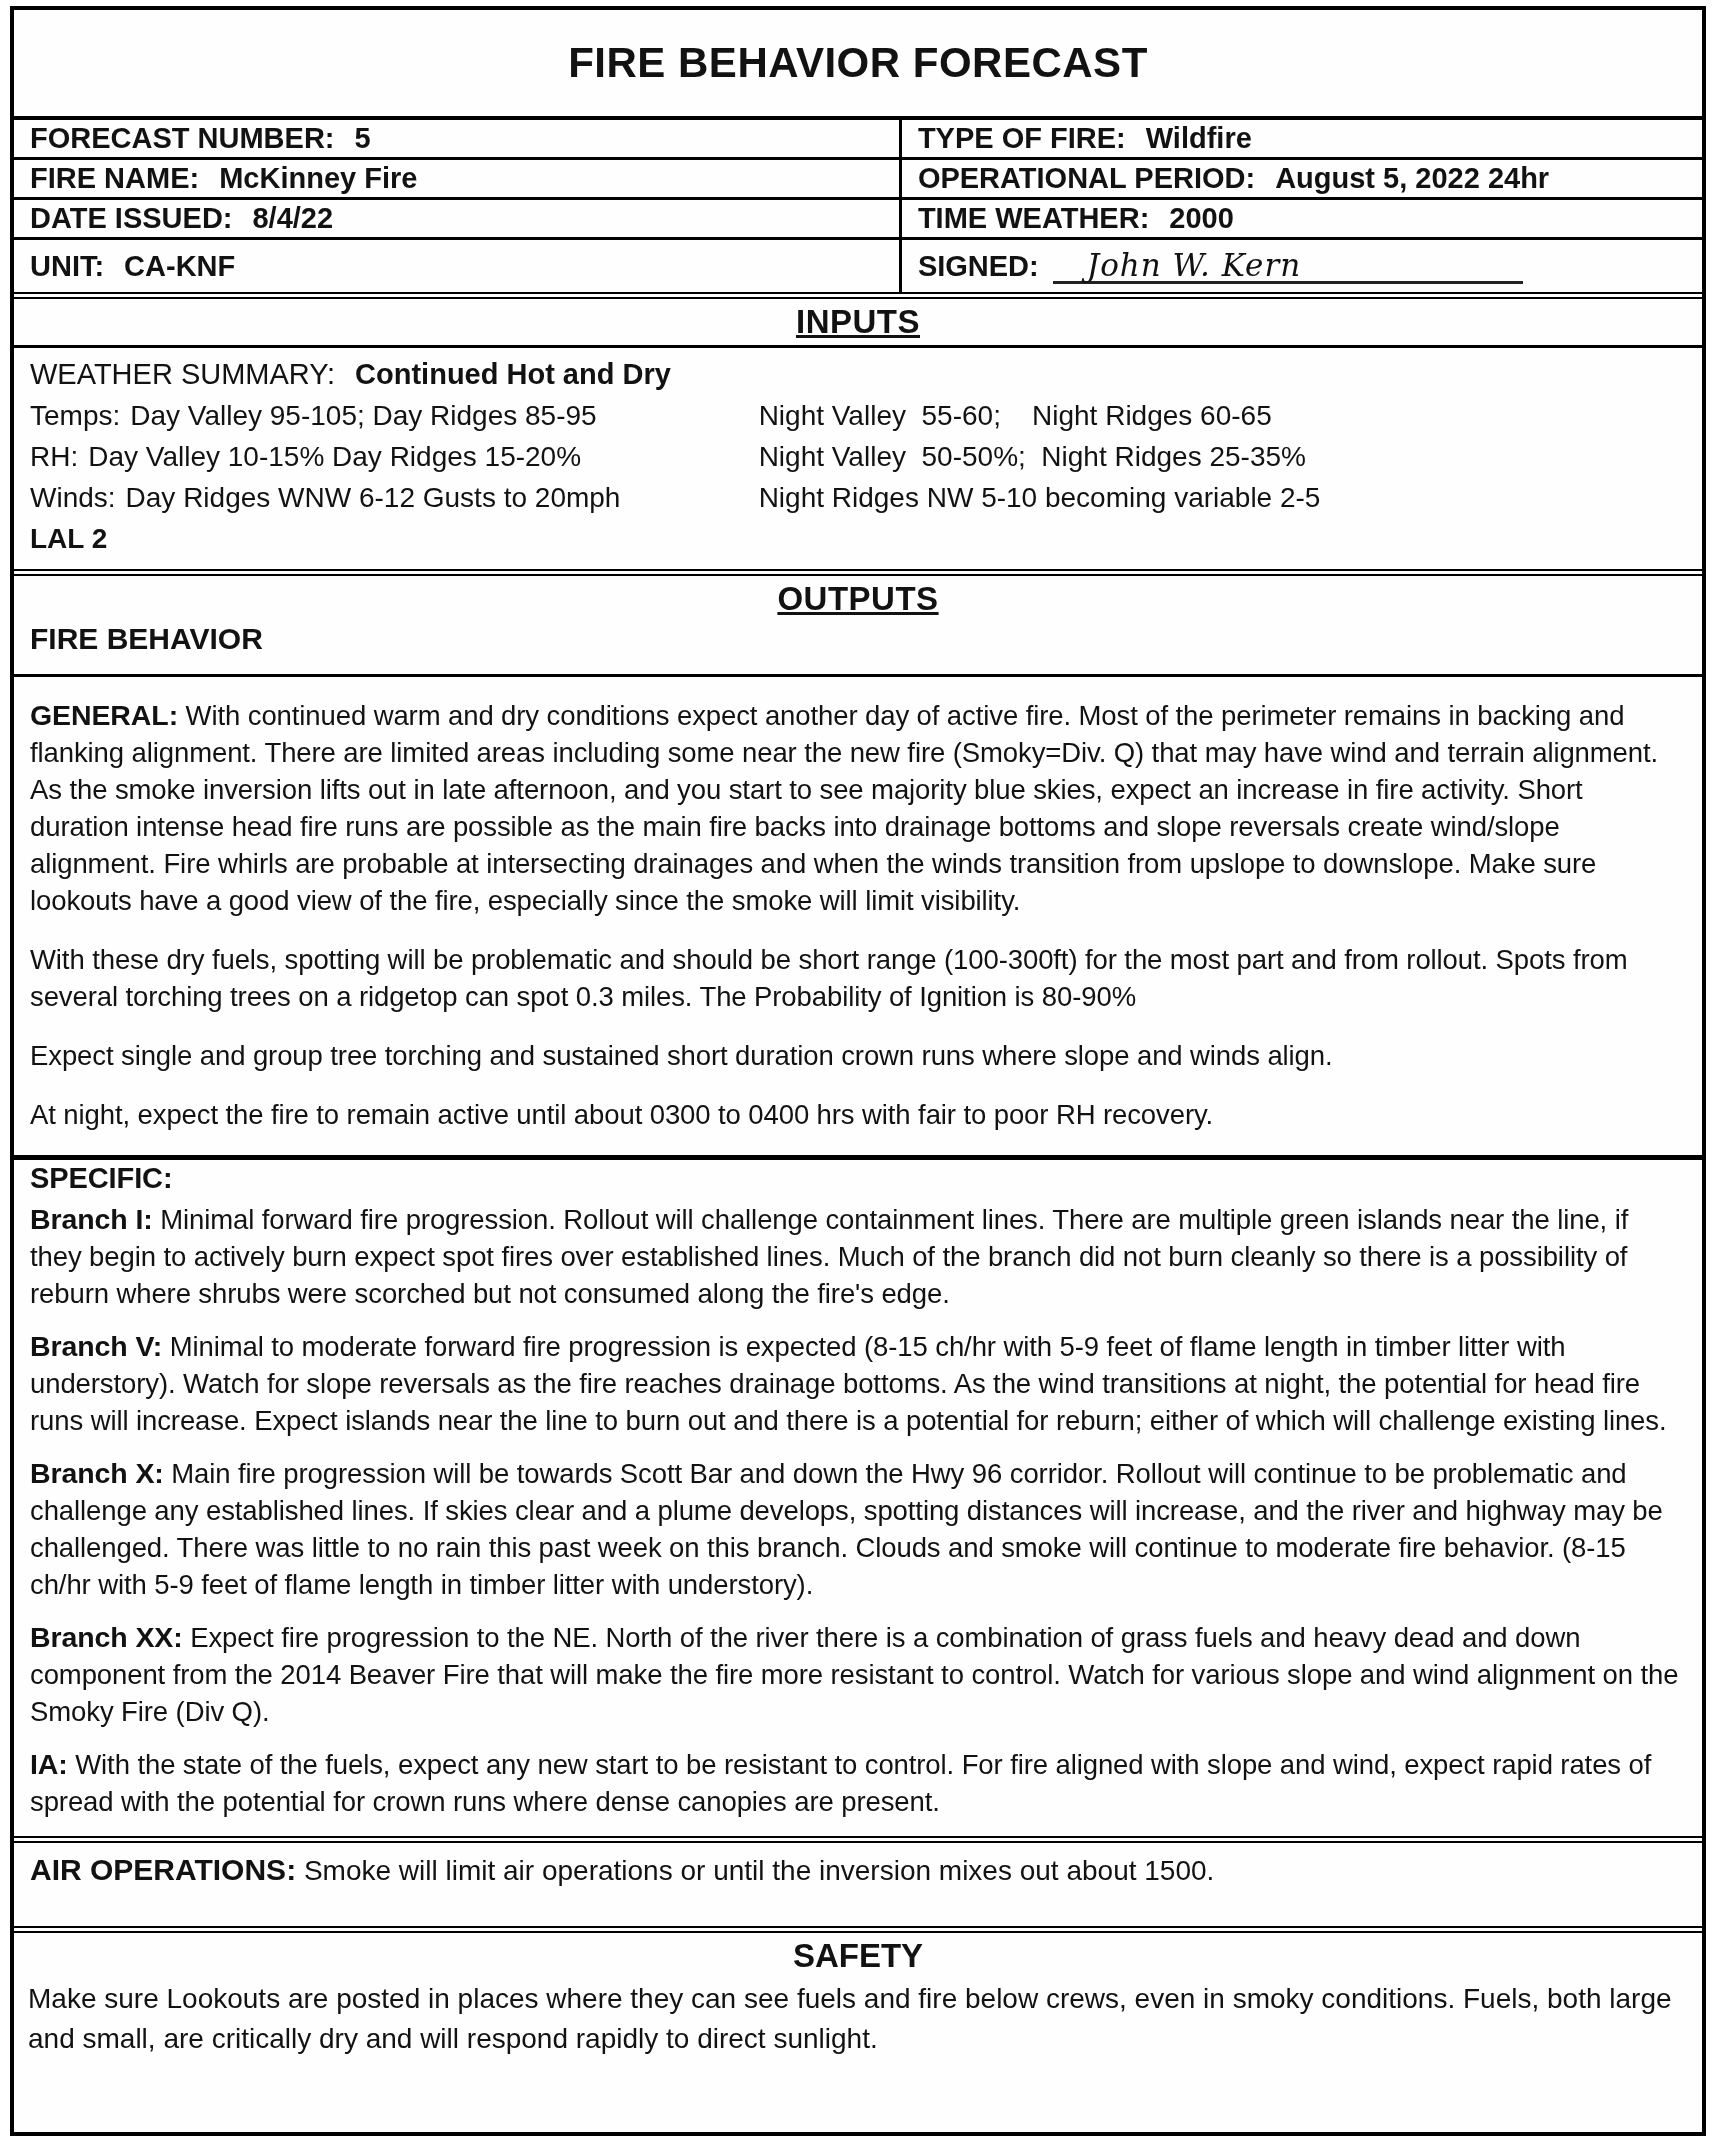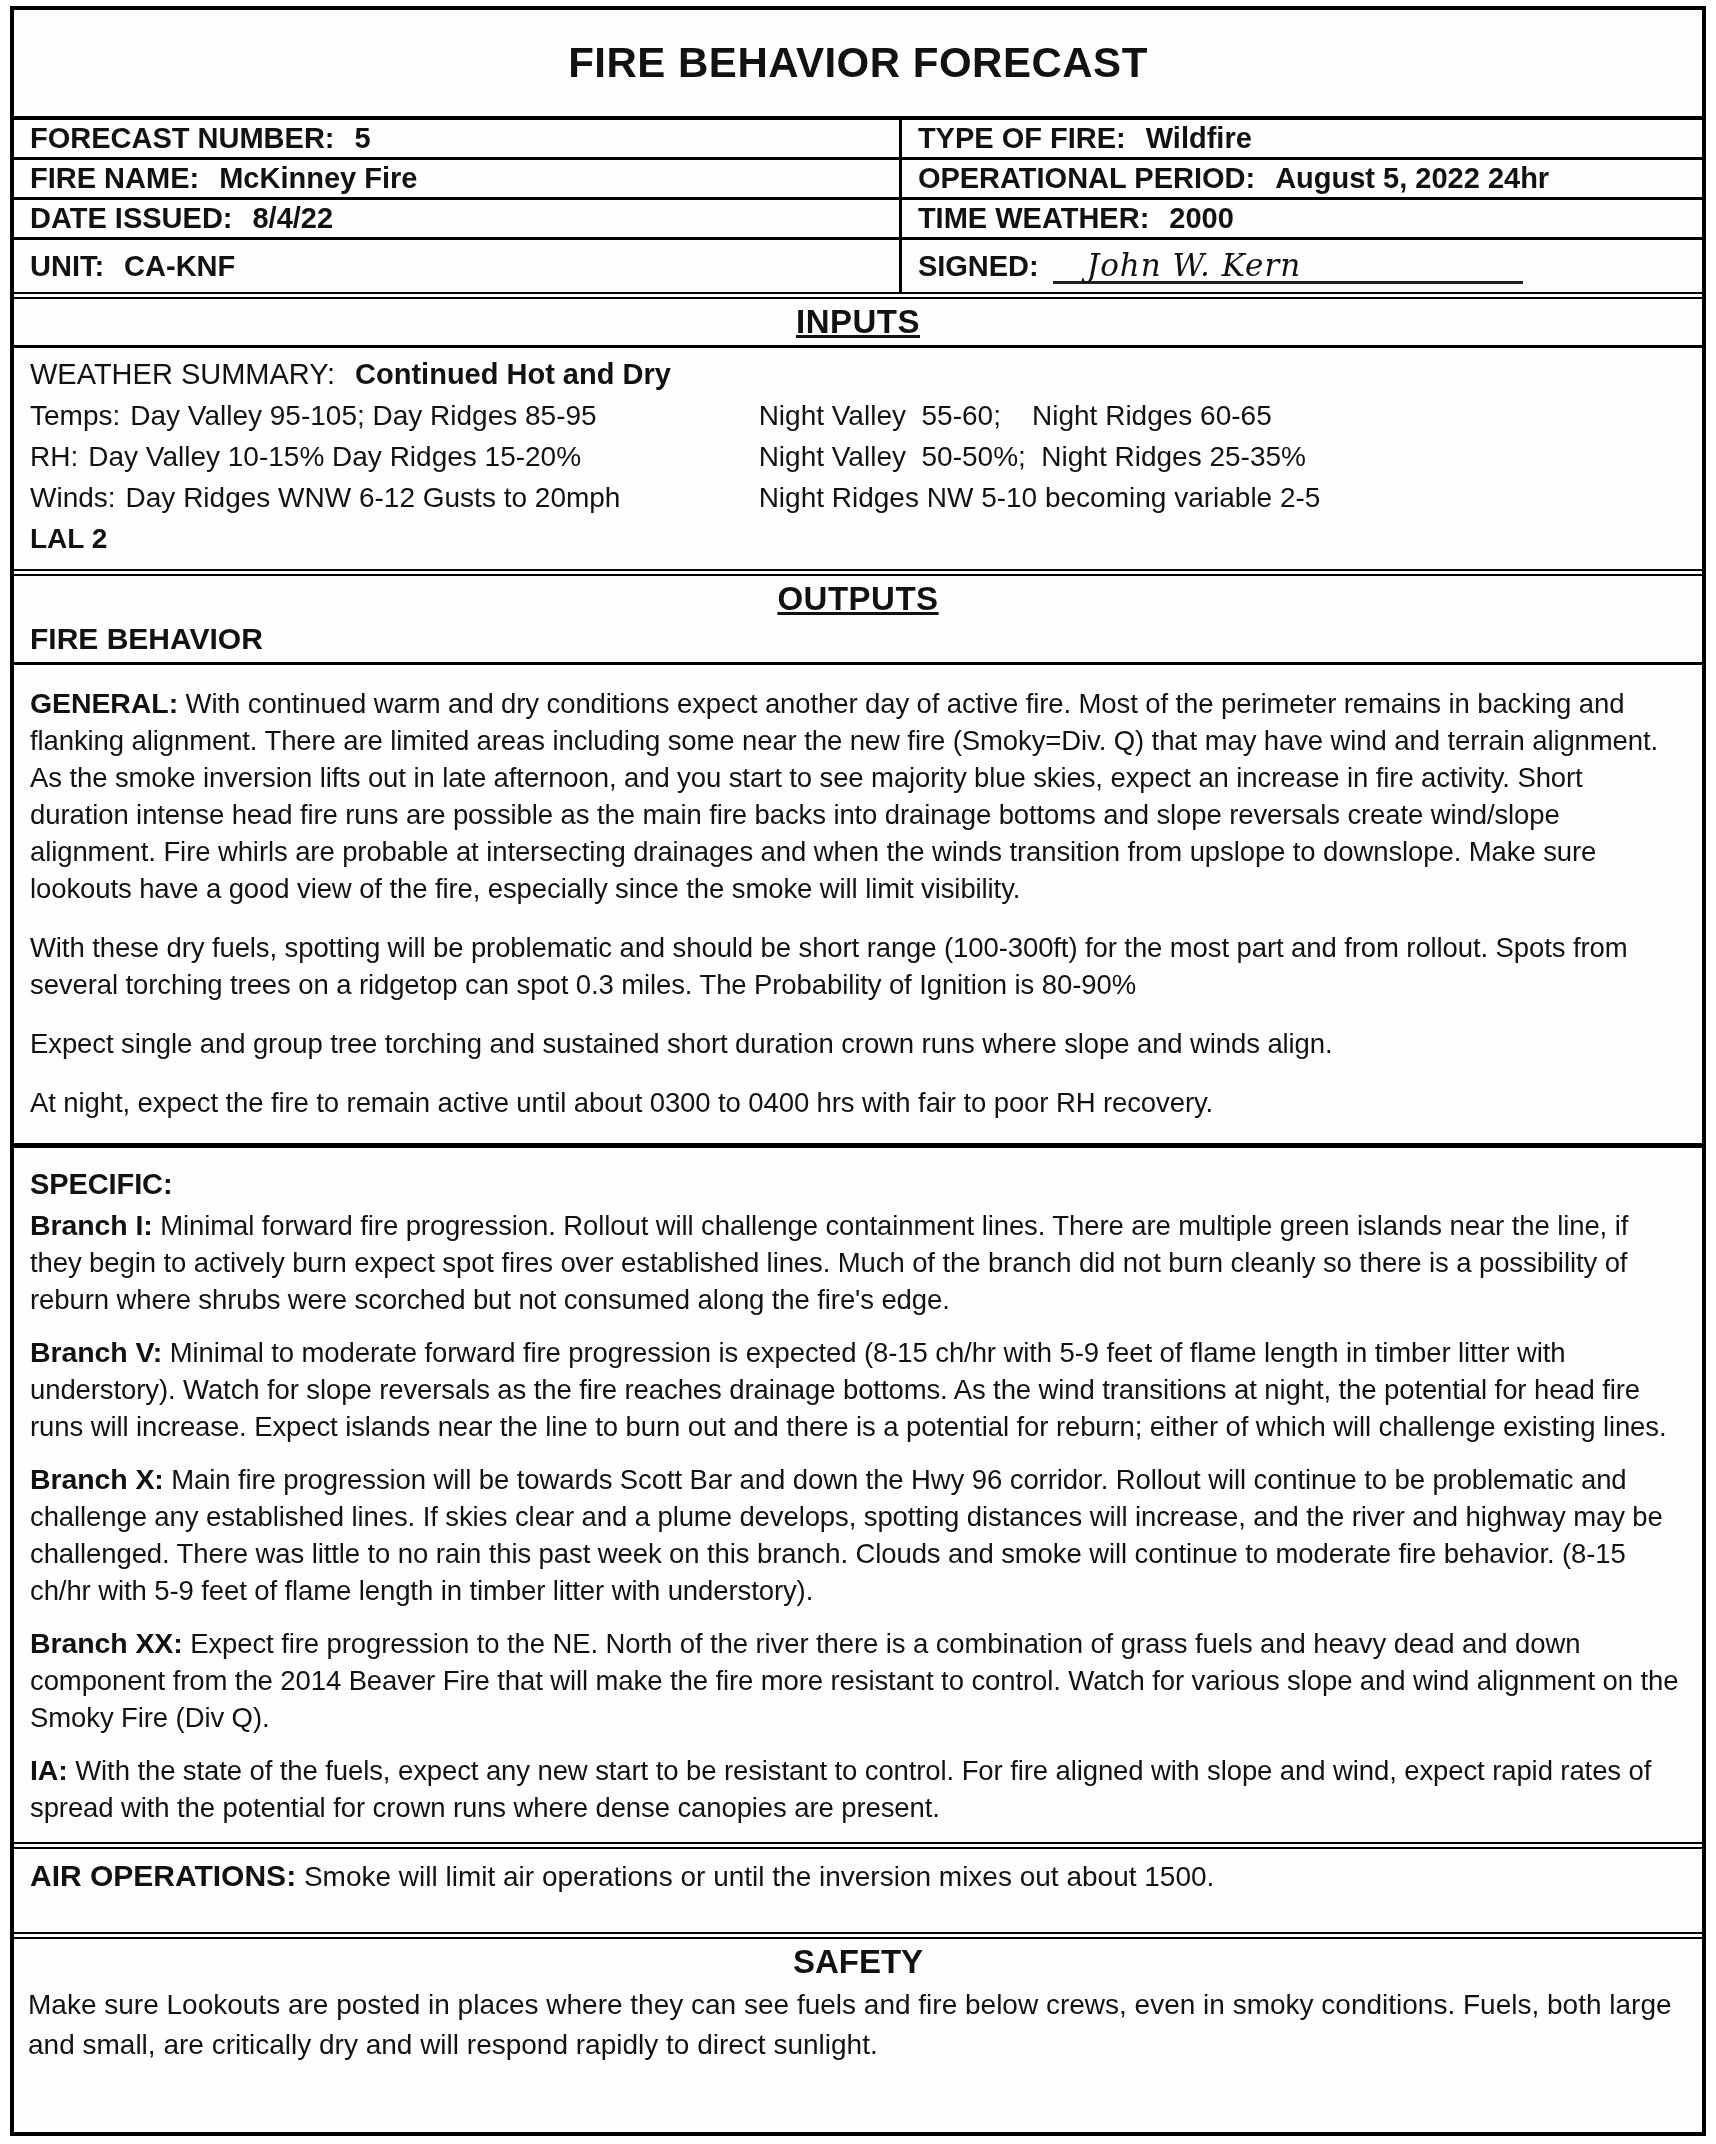--- a/index.html
+++ b/index.html
@@ -32,25 +32,25 @@
   
   .weather { border-bottom:7px double #000; padding:6px 16px 10px; font-size:28px; line-height:41px; }
   .w-title { font-weight:bold; font-size:29px; }
   .w-title .w-val { margin-left:10px; }
   .w-row { display:flex; }
   .w-day { flex:0 0 44%; }
   .w-night { flex:1; white-space:pre-wrap; }
   .w-label { font-weight:normal; margin-right:10px; }
   .lal { font-weight:bold; }
   
-  .fb-row { padding:0 16px 6px; font-weight:bold; font-size:30px; border-bottom:3px solid #000; }
+  .fb-row { padding:0 16px 18px; font-weight:bold; font-size:30px; border-bottom:3px solid #000; }
   .general { border-bottom:5px solid #000; padding:20px 16px 0; font-size:27.5px; line-height:37px; letter-spacing:-0.1px; }
   .general p, .specific p { margin:0 0 22px; }
   .lead { font-weight:bold; font-size:28.5px; }
-  .specific { border-bottom:7px double #000; padding:18px 16px 0; font-size:27.5px; line-height:37px; letter-spacing:-0.1px; }
+  .specific { border-bottom:7px double #000; padding:0 16px 0; font-size:27.5px; line-height:37px; letter-spacing:-0.1px; }
   .sp-head { font-weight:bold; font-size:29px; margin-bottom:4px; }
   .specific p.branch { margin:0 0 16px; }
   
   .airops { border-bottom:7px double #000; padding:8px 16px 36px; font-size:28px; line-height:38px; }
   .airops .lead { font-size:30px; }
   
   .safety { flex:1; padding:2px 14px 0; overflow:hidden; }
   .safety-header { text-align:center; font-weight:bold; font-size:33px; margin:2px 0 4px; }
   .safety-text { font-size:28px; line-height:40px; }
 </style>

